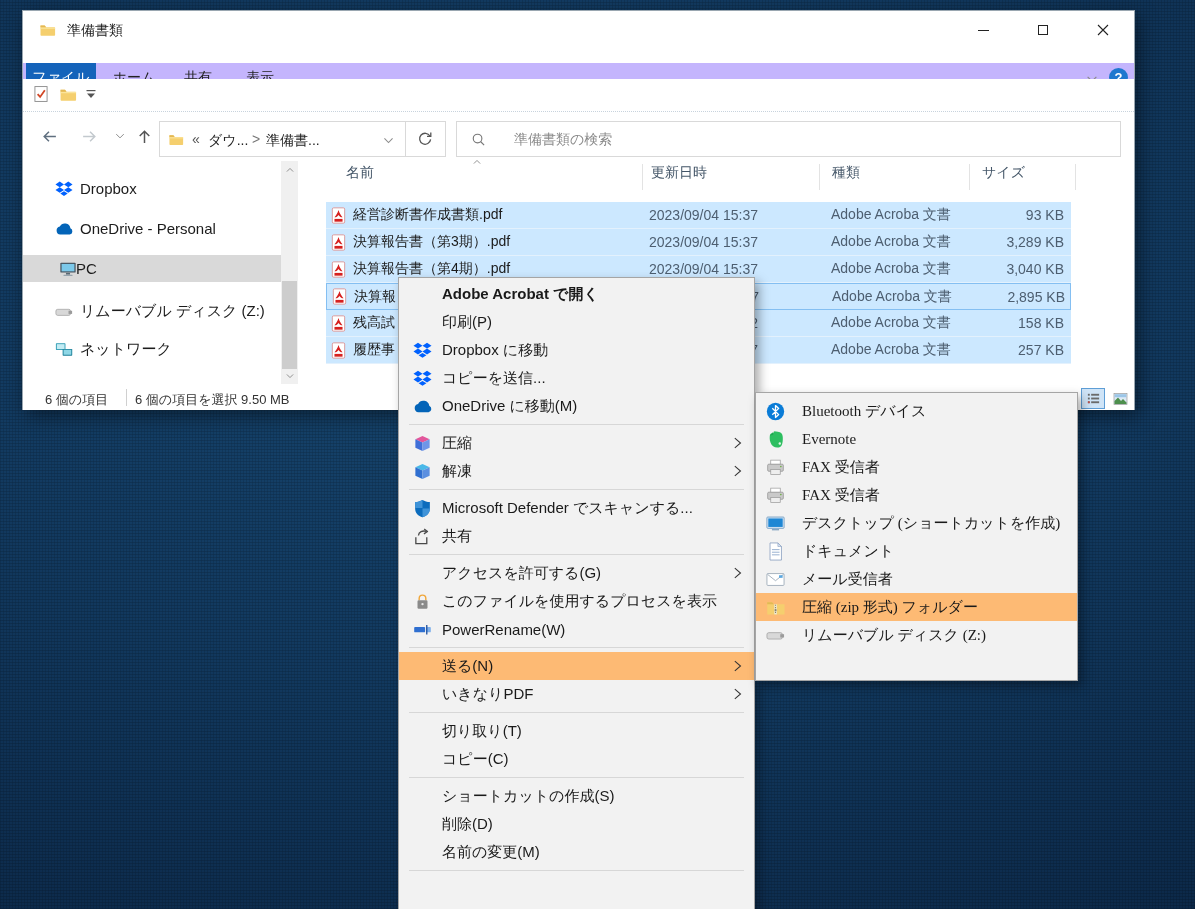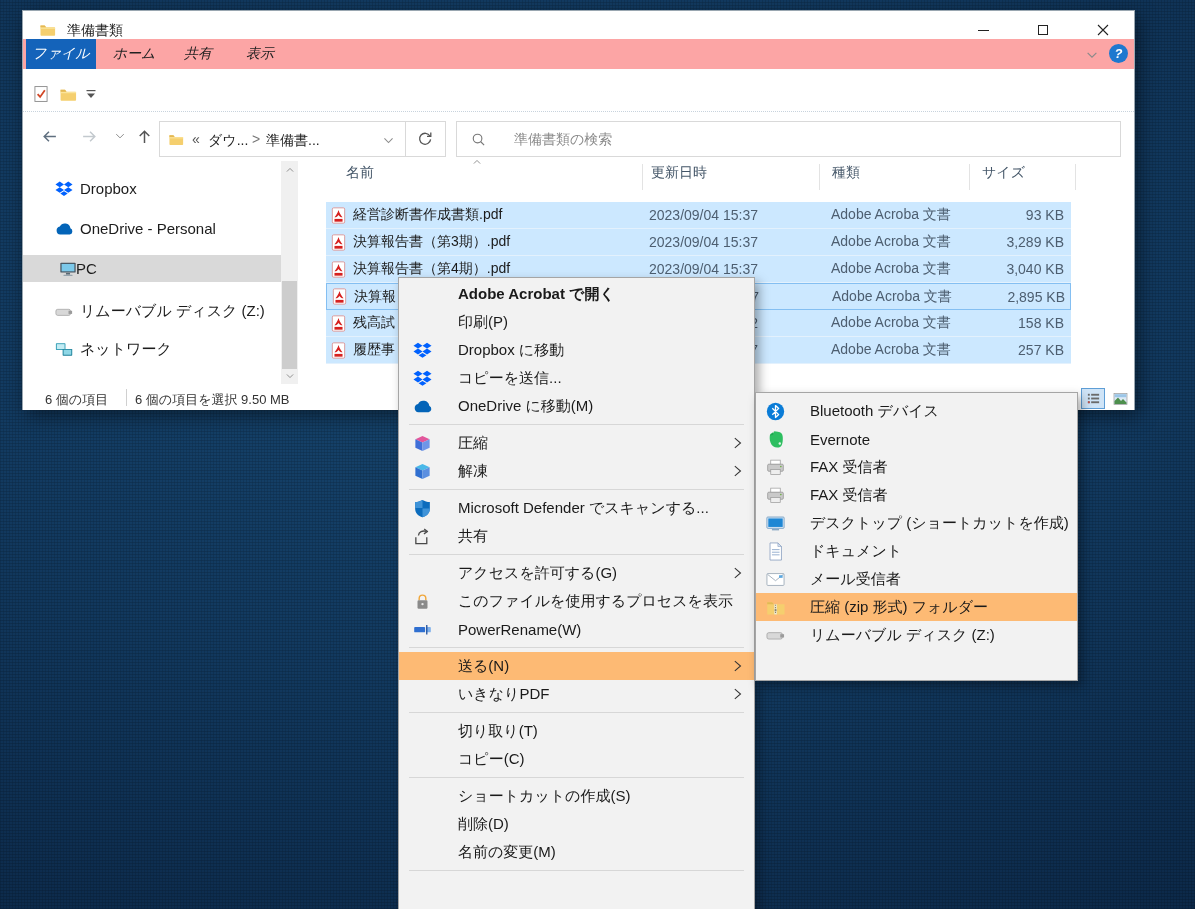--- a/index.html
+++ b/index.html
@@ -9,21 +9,21 @@
   .screen::before{content:"";position:absolute;inset:0;pointer-events:none;opacity:.30;
     background-image:repeating-linear-gradient(0deg, rgba(0,0,0,.45) 0 1px, transparent 1px 3px),
                      repeating-linear-gradient(90deg, rgba(0,0,0,.35) 0 1px, transparent 1px 3px);}
   .abs{position:absolute;}
   
   .window{position:absolute;left:22px;top:10px;width:1113px;height:400px;background:#fff;
     border:1px solid #9aa7b1;box-shadow:4px 6px 18px rgba(0,0,0,.45);}
   .titlebar{position:absolute;left:0;top:0;width:100%;height:38px;background:#fff;}
   .title-text{position:absolute;left:44px;top:11px;font-size:14px;color:#1a1a1a;}
   .winbtn{position:absolute;top:0;width:58px;height:38px;display:flex;align-items:center;justify-content:center;color:#222;}
-  .tabsrow{position:absolute;left:0;top:28px;width:100%;height:30px;background:#fca5a5;font-style:italic;}
+  .tabsrow{position:absolute;left:0;top:52px;width:100%;height:30px;background:#c4b5fd;}
   .tab{position:absolute;top:0;height:30px;display:flex;align-items:center;justify-content:center;font-size:14px;color:#222;}
   .tab.file{background:#1463ba;color:#fff;}
   .qatrow{position:absolute;left:0;top:68px;width:100%;height:33px;background:#fff;border-bottom:1px dotted #c8d3dd;}
   .navrow{position:absolute;left:0;top:102px;width:100%;height:46px;background:#fff;}
   .navbtn{position:absolute;top:10px;width:26px;height:26px;display:flex;align-items:center;justify-content:center;}
   .addrbox{position:absolute;left:136px;top:8px;width:247px;height:36px;border:1px solid #d9d9d9;display:flex;align-items:center;font-size:14px;color:#222;}
   .refbox{position:absolute;left:382px;top:8px;width:41px;height:36px;border:1px solid #d9d9d9;border-left:none;display:flex;align-items:center;justify-content:center;color:#555;}
   .searchbox{position:absolute;left:433px;top:8px;width:665px;height:36px;border:1px solid #d9d9d9;display:flex;align-items:center;color:#767676;gap:16px;}
   .searchbox input{border:none;outline:none;width:560px;font-size:14px;color:#333;background:transparent;}
   .searchbox input::placeholder{color:#8a8a8a;}
@@ -45,28 +45,28 @@
   .frow .fdate{position:absolute;left:323px;color:#4d5e70;white-space:nowrap;}
   .frow .ftype{position:absolute;left:505px;color:#4d5e70;white-space:nowrap;}
   .frow .fsize{position:absolute;left:560px;width:178px;text-align:right;color:#4d5e70;white-space:nowrap;}
   .statusbar{position:absolute;left:0;top:375px;width:100%;height:24px;background:#fff;font-size:13px;color:#333;}
   .viewbtn{position:absolute;top:2px;width:24px;height:21px;display:flex;align-items:center;justify-content:center;}
   .viewbtn.sel{background:#cfe4f7;border:1px solid #5e9ed6;}
   
   .menu{position:absolute;background:#f2f2f2;border:1px solid #a5a5a5;box-shadow:4px 5px 10px rgba(0,0,0,.35);padding:2px 0;}
   .mi{position:relative;height:28px;display:flex;align-items:center;font-size:15px;color:#1a1a1a;}
   .mi .mic{position:absolute;left:14px;width:19px;height:19px;}
-  .mi .mlb{position:absolute;left:43px;white-space:nowrap;margin-left:16px;}
+  .mi .mlb{position:absolute;left:43px;white-space:nowrap;}
   .mi .marr{position:absolute;right:10px;width:14px;height:14px;color:#333;}
   .mi.hl{background:#fdba74;}
   .mi.bold .mlb{font-weight:bold;}
   .msep{height:9px;position:relative;}
   .msep::after{content:"";position:absolute;left:10px;right:10px;top:4px;height:1px;background:#d7d7d7;}
   .sub .mi .mic{left:10px;}
-  .sub .mi .mlb{left:38px;}
+  .sub .mi .mlb{left:46px;font-family:Liberation Serif, serif;}
   svg.ic{width:100%;height:100%;display:block;}
 </style>
 </head>
 <body>
 
 <svg width="0" height="0" style="position:absolute">
   <defs>
     <symbol id="i-folder" viewBox="0 0 16 16">
       <path d="M1 3.5 h4.2 l1.4 1.8 H15 a.6.6 0 0 1 .6.6 V13 a.8.8 0 0 1-.8.8 H1.8 A.8.8 0 0 1 1 13z" fill="#f5cf6e"></path>
       <path d="M1 3.5 h4.2 l1.4 1.8 H1z" fill="#e3b855"></path>

